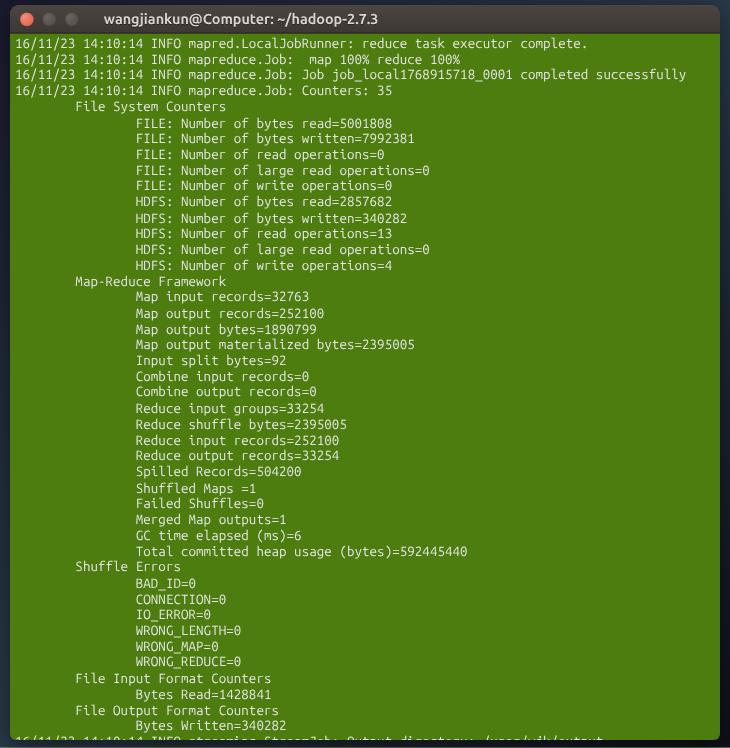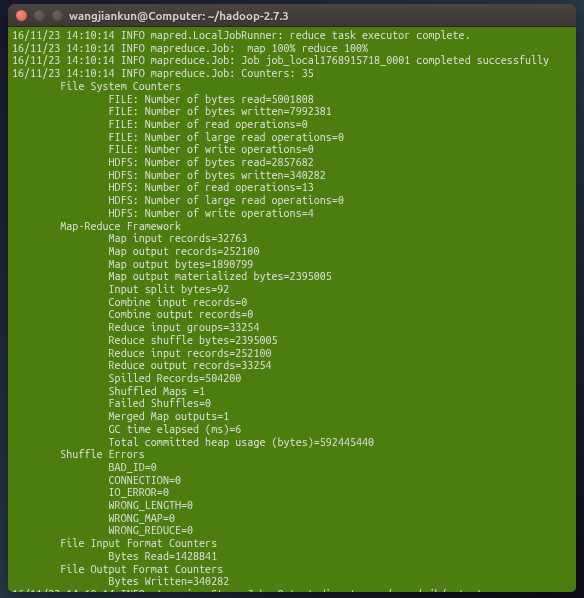--- a/index.html
+++ b/index.html
@@ -40,21 +40,21 @@
       height: 11px;
       border-radius: 50%;
       box-shadow: inset 0 0 1px rgba(0,0,0,0.4);
     }
     .btn-close { background: radial-gradient(circle at 30% 30%, #f28b7d, #e35f3e); }
     .btn-min { background: radial-gradient(circle at 30% 30%, #6a645e, #4e4944); }
     .btn-max { background: radial-gradient(circle at 30% 30%, #6a645e, #4e4944); }
     .title {
       color: #d9d3cd;
       font-size: 11.5px;
-      margin-left: 6px;
+      margin-left: 20px;
       font-weight: bold;
       text-shadow: 0 1px 0 rgba(0,0,0,0.4);
     }
     .terminal {
       background: #4d7c0f;
       color: #e6e6e6;
       font-family: "Ubuntu Mono", "DejaVu Sans Mono", "Consolas", monospace;
       font-size: 10.7px;
       line-height: 12.7px;
       padding: 2px 4px 4px 4px;

